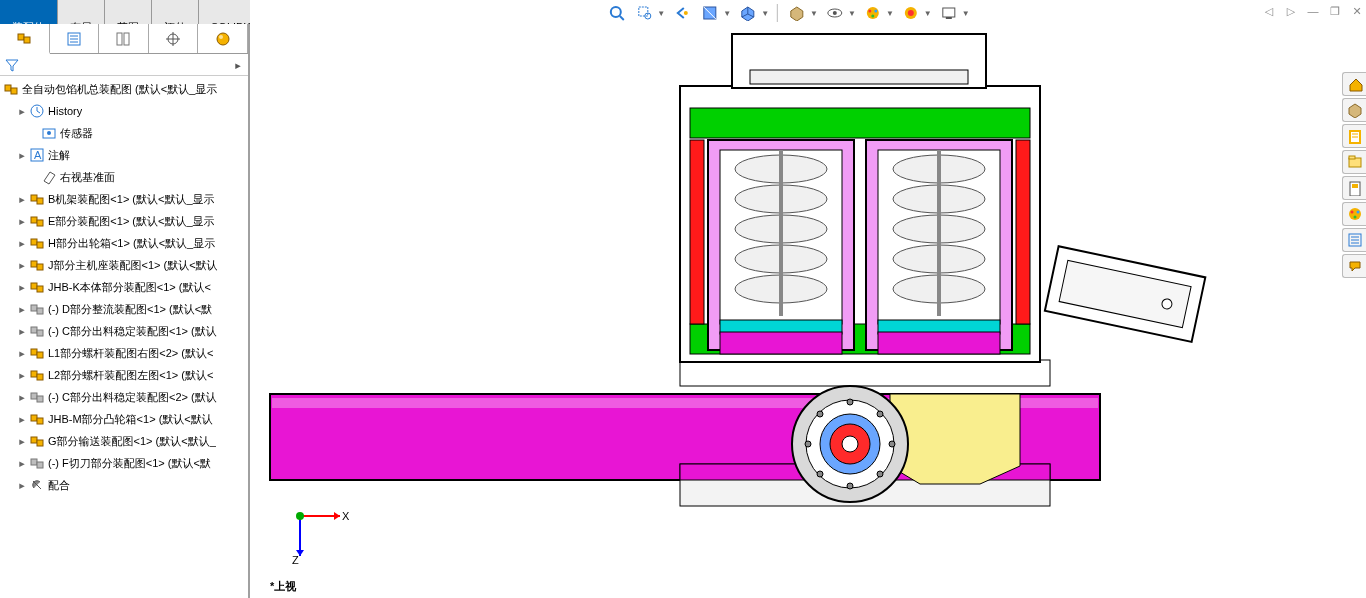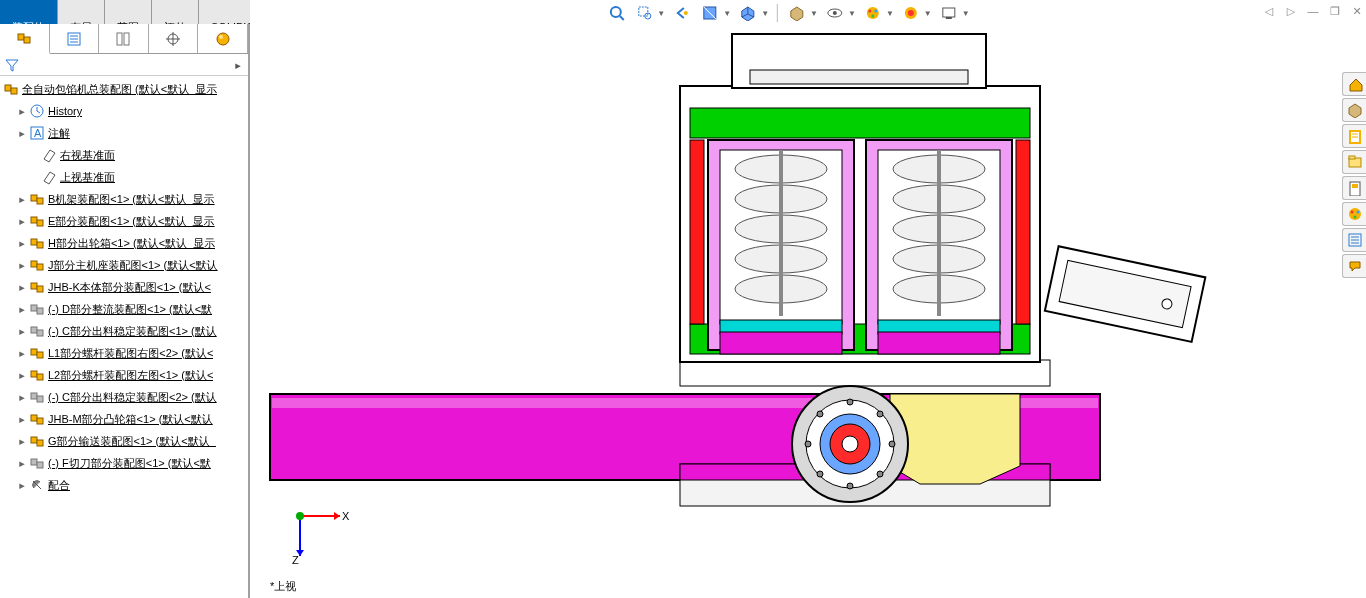--- a/index.html
+++ b/index.html
@@ -15,21 +15,21 @@
 .fm-tabs { height: 30px; display: flex; border-bottom: 1px solid #999; }
 .fm-tab { flex: 1; display: flex; align-items: center; justify-content: center; border-right: 1px solid #aaa; cursor: pointer; }
 .fm-tab.active { background: #fff; border-bottom: 2px solid #fff; margin-bottom: -1px; }
 .fm-filter { height: 22px; display: flex; align-items: center; padding: 0 4px; border-bottom: 1px solid #ccc; }
 .fm-arrow { position: absolute; right: 2px; top: 30px; width: 16px; height: 22px; display: flex; align-items: center; justify-content: center; cursor: pointer; color: #555; }
 .tree { padding: 2px 0; overflow: hidden; }
 .tree-row { display: flex; align-items: center; height: 22px; padding-left: 2px; white-space: nowrap; cursor: pointer; }
 .tree-indent { display: inline-block; }
 .tree-caret { width: 12px; text-align: center; color: #666; }
 .tree-icon { width: 18px; height: 18px; display: inline-flex; align-items: center; justify-content: center; margin-right: 2px; }
-.tree-label { overflow: hidden; text-overflow: ellipsis; text-decoration: underline; }
+.tree-label { overflow: hidden; text-overflow: ellipsis; }
 
 
 .ico { width: 16px; height: 16px; }
 .ico-asm { fill: #f5b200; stroke: #8a5a00; }
 .ico-asm-gray { fill: #bdbdbd; stroke: #777; }
 .ico-hist { fill: #fff; stroke: #2a7ad4; }
 .ico-sensor { fill: #fff; stroke: #2a7ad4; }
 .ico-annot { fill: #fff; stroke: #2a7ad4; }
 .ico-plane { fill: none; stroke: #555; }
 .ico-mate { fill: #888; stroke: #555; }
@@ -45,21 +45,21 @@
 .winctrl { position: absolute; top: 2px; right: -41px; display: flex; gap: 4px; align-items: center; }
 .winbtn { width: 18px; height: 18px; display: flex; align-items: center; justify-content: center; cursor: pointer; color: #888; }
 
 
 .taskpane { position: absolute; right: 0; top: 72px; width: 24px; display: flex; flex-direction: column; gap: 2px; }
 .tp-tab { width: 24px; height: 24px; display: flex; align-items: center; justify-content: center; border: 1px solid #bbb; border-right: none; border-radius: 3px 0 0 3px; background: #f4f4f4; cursor: pointer; }
 
 
 .triad { position: absolute; left: 30px; bottom: 30px; }
 .triad svg { overflow: visible; }
-.viewlabel { position: absolute; left: 20px; bottom: 4px; font-weight: normal; }
+.viewlabel { position: absolute; left: 20px; bottom: 4px; font-weight: bold; }
 
 
 .model-stage { position: absolute; left: 0; top: 24px; width: 100%; height: 560px; }
 </style>
 </head>
 <body>
 
 <div class="cm-tabs" id="cm-tabs">
     <div class="cm-tab active">装配体</div>
     <div class="cm-tab">布局</div>
@@ -128,49 +128,50 @@
           <span class="tree-caret">▸</span>
           <span class="tree-icon">
             <svg class="ico">
               <circle cx="8" cy="8" r="6" class="ico-hist"></circle>
               <path d="M8 4v4l3 2" stroke="#2a7ad4" fill="none"></path>
             </svg>
           </span>
           <span class="tree-label">History</span>
         </div>
         <div class="tree-row">
+          <span class="tree-indent" style="width:26px"></span>
+          <span class="tree-caret"></span>
+          <span class="tree-icon">
+            <svg class="ico">
+              <rect x="2" y="4" width="12" height="9" class="ico-sensor"></rect>
+              <circle cx="8" cy="8" r="2" fill="#2a7ad4"></circle>
+            </svg>
+          </span>
+          <span class="tree-label">传感器</span>
+        </div>
+        <div class="tree-row">
           <span class="tree-indent" style="width:14px"></span>
           <span class="tree-caret">▸</span>
           <span class="tree-icon">
             <svg class="ico">
               <rect x="2" y="2" width="12" height="12" class="ico-annot"></rect>
               <text x="5" y="12" font-size="10" fill="#2a7ad4">A</text>
             </svg>
           </span>
           <span class="tree-label">注解</span>
         </div>
         <div class="tree-row">
           <span class="tree-indent" style="width:26px"></span>
           <span class="tree-caret"></span>
           <span class="tree-icon">
             <svg class="ico">
               <path d="M3 12 L9 3 L14 6 L8 15 Z" class="ico-plane"></path>
             </svg>
           </span>
           <span class="tree-label">右视基准面</span>
-        </div>
-        <div class="tree-row">
-          <span class="tree-indent" style="width:26px"></span>
-          <span class="tree-caret"></span>
-          <span class="tree-icon">
-            <svg class="ico">
-              <path d="M3 12 L9 3 L14 6 L8 15 Z" class="ico-plane"></path>
-            </svg>
-          </span>
-          <span class="tree-label">上视基准面</span>
         </div>
         <div class="tree-row">
           <span class="tree-indent" style="width:14px"></span>
           <span class="tree-caret">▸</span>
           <span class="tree-icon">
             <svg class="ico">
               <rect x="2" y="4" width="6" height="6" class="ico-asm"></rect>
               <rect x="8" y="7" width="6" height="6" class="ico-asm"></rect>
             </svg>
           </span>

